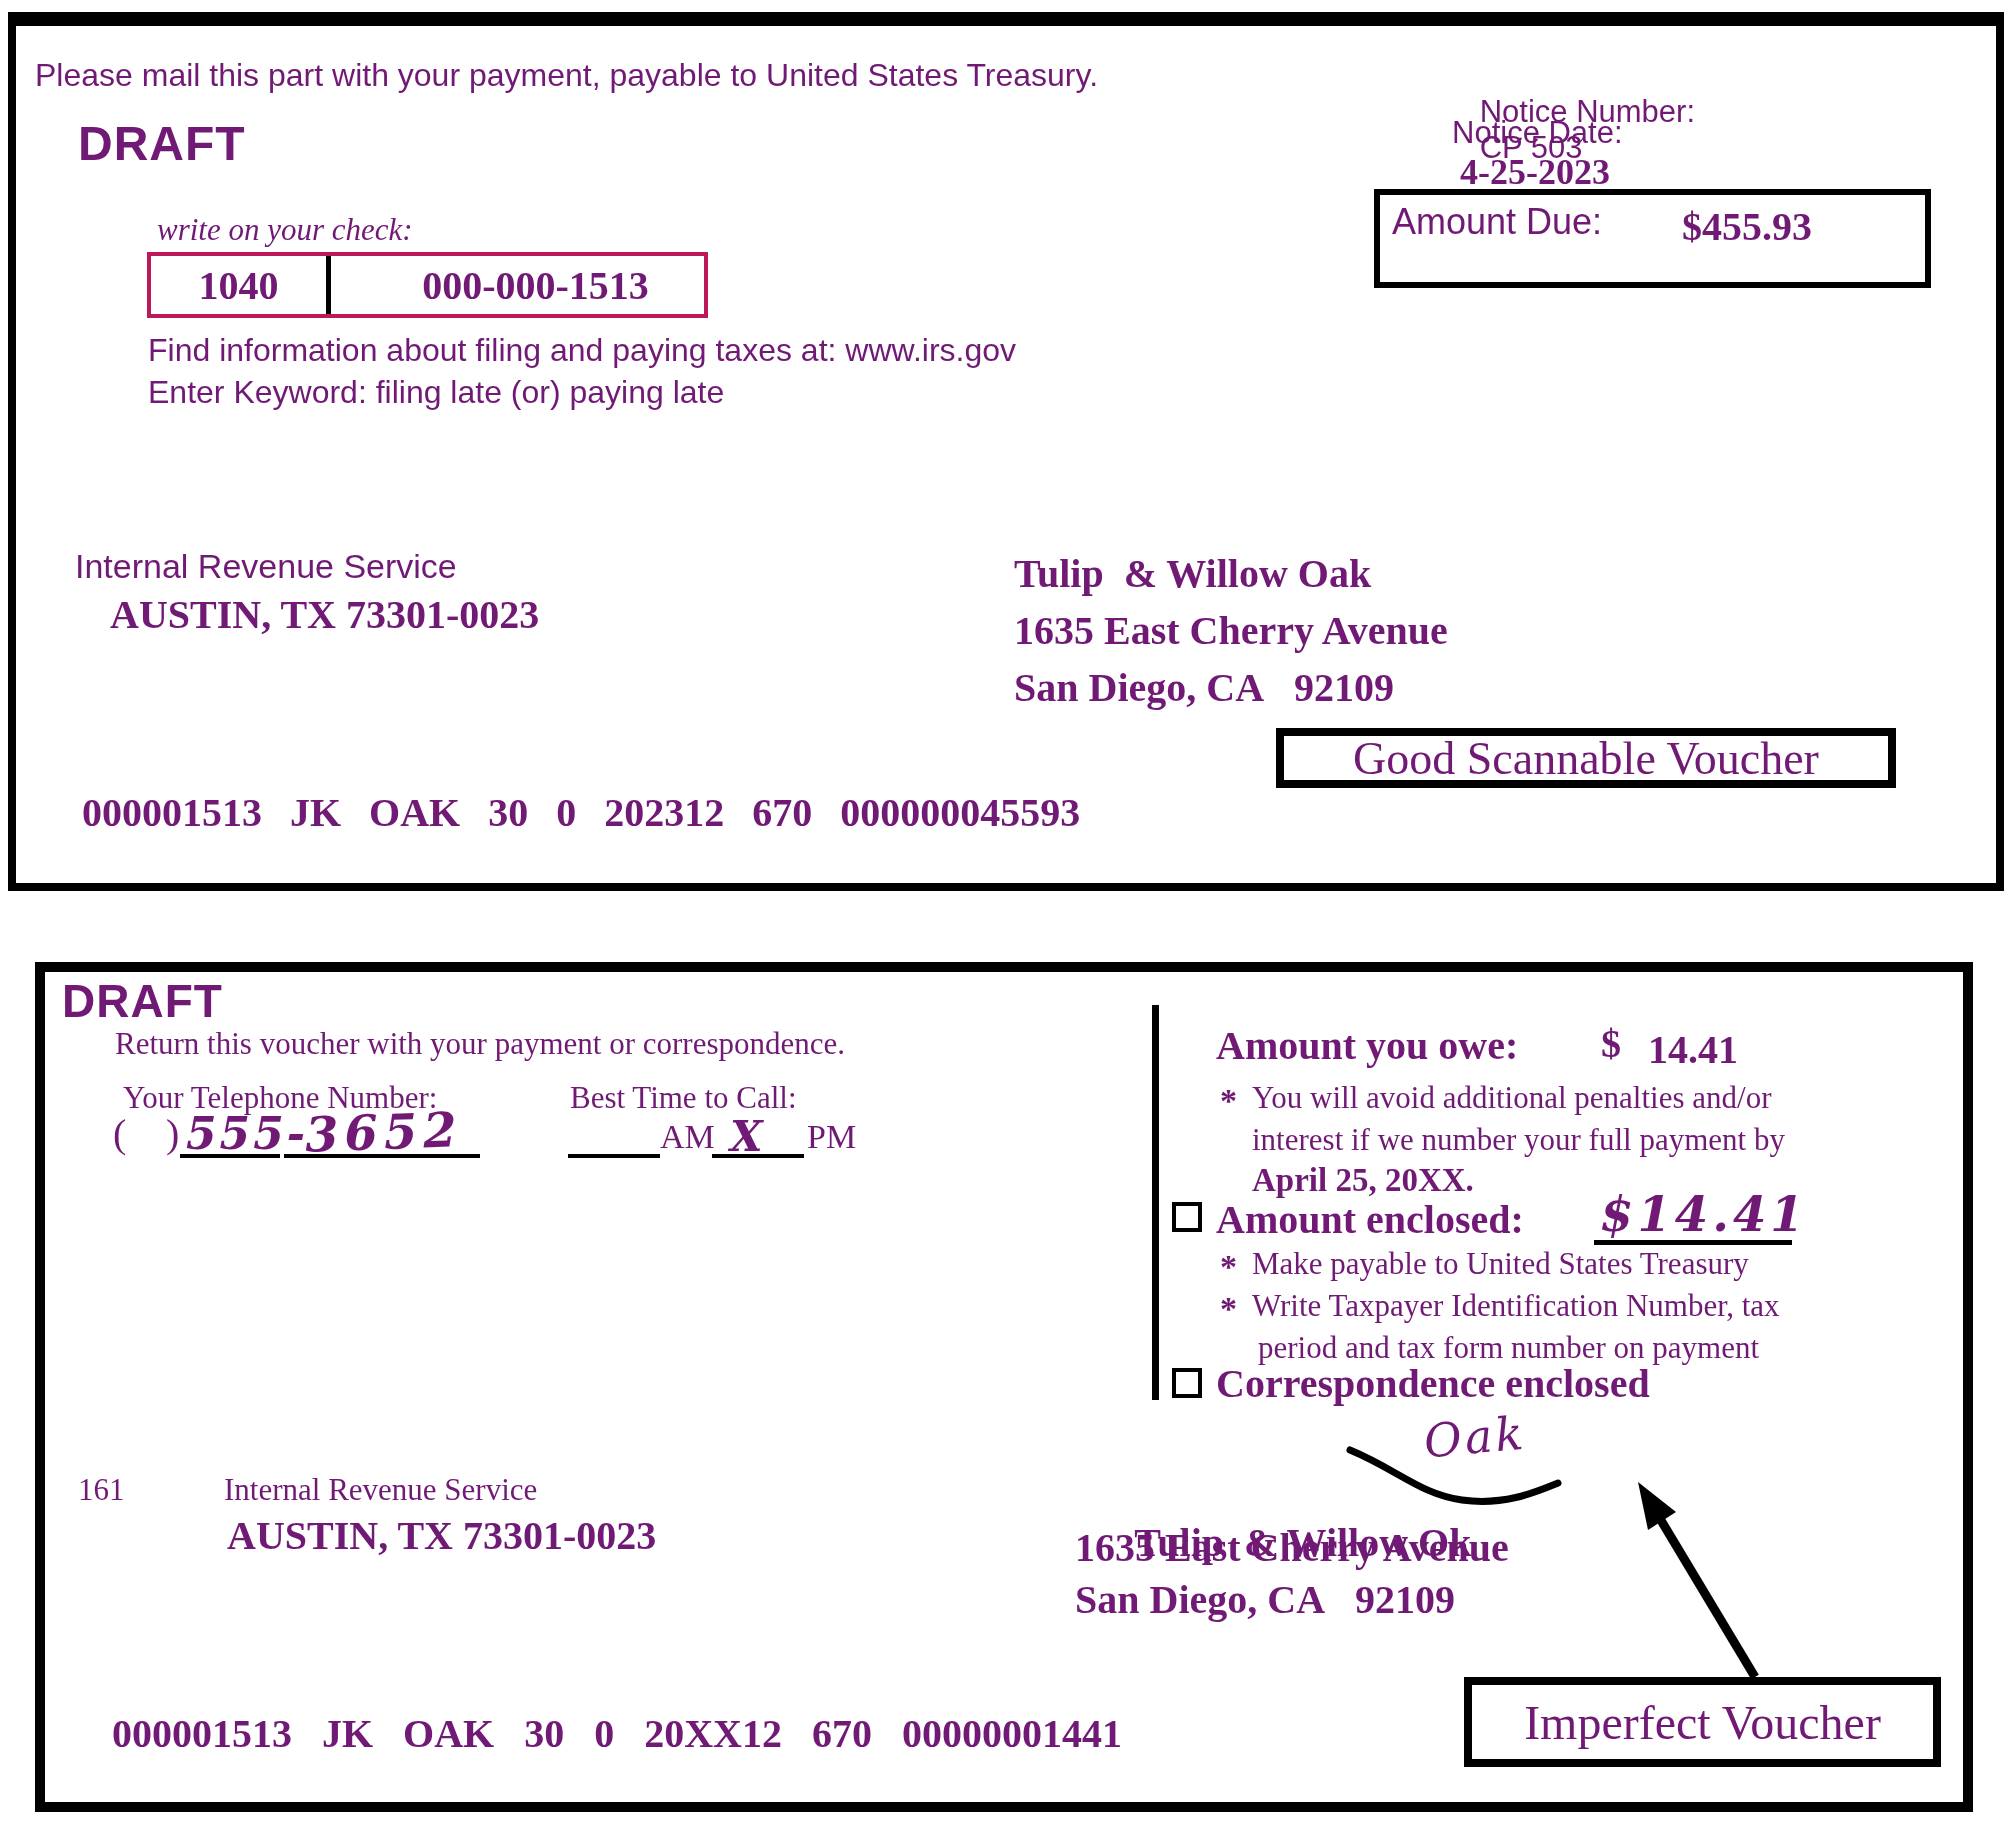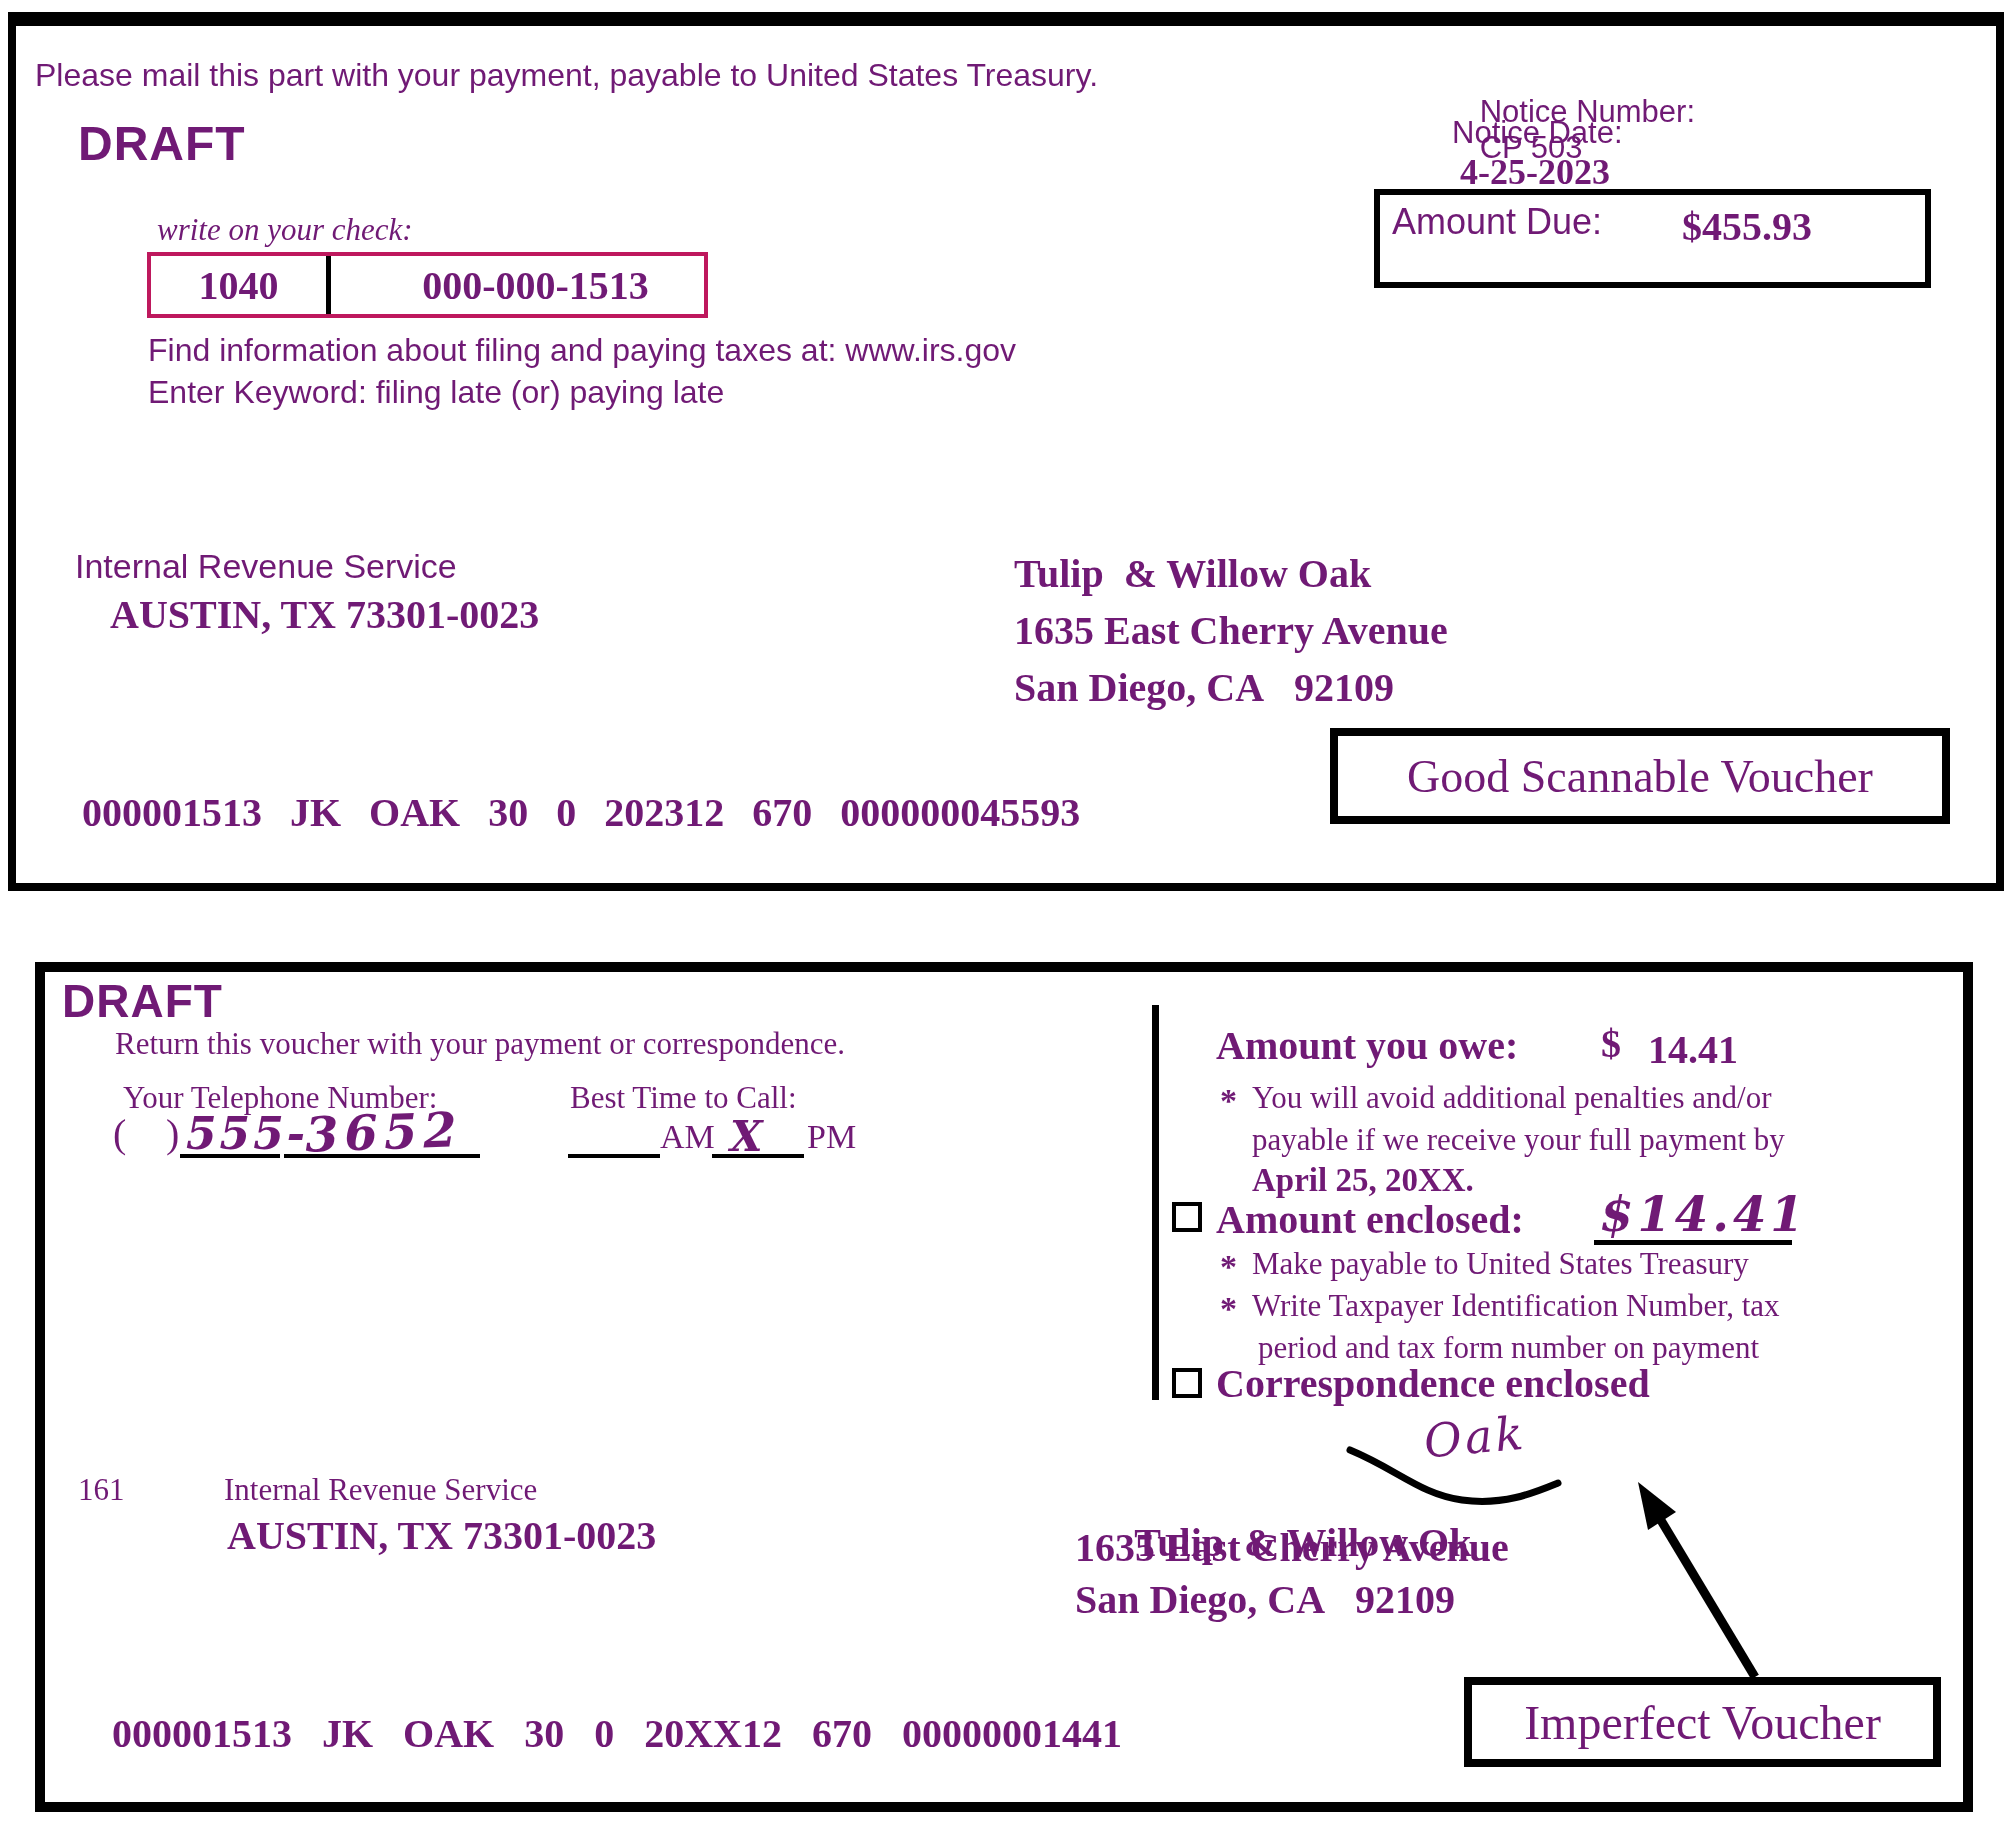--- a/index.html
+++ b/index.html
@@ -59,21 +59,21 @@
 
     <div class="abs sans" style="left:75px;top:547px;font-size:34px;">Internal Revenue Service</div>
     <div class="abs serif b" style="left:110px;top:591px;font-size:40px;">AUSTIN, TX 73301-0023</div>
 
     <div class="abs serif b" style="left:1014px;top:550px;font-size:40px;">Tulip&nbsp; &amp; Willow Oak</div>
     <div class="abs serif b" style="left:1014px;top:607px;font-size:40px;">1635 East Cherry Avenue</div>
     <div class="abs serif b" style="left:1014px;top:664px;font-size:40px;">San Diego, CA&nbsp;&nbsp; 92109</div>
 
     <div class="abs serif b" style="left:82px;top:789px;font-size:40px;word-spacing:18px;">000001513 JK OAK 30 0 202312 670 000000045593</div>
 
-    <div class="caption-box" style="left:1330px;top:728px;width:620px;height:96px;">
+    <div class="caption-box" style="left:1276px;top:728px;width:620px;height:60px;">
       <span class="serif" style="font-size:46px;">Good Scannable Voucher</span>
     </div>
   </div>
 
   <div>
     <div class="box" style="left:35px;top:962px;width:1938px;height:850px;border-width:10px;"></div>
 
     <div class="abs sans b" style="left:62px;top:974px;font-size:46px;letter-spacing:1px;">DRAFT</div>
 
     <div class="abs serif" style="left:115px;top:1026px;font-size:31px;">Return this voucher with your payment or correspondence.</div>
@@ -95,21 +95,21 @@
     <div class="abs serif" style="left:807px;top:1118px;font-size:34px;">PM</div>
 
     <div class="vline" style="left:1152px;top:1005px;width:7px;height:395px;"></div>
 
     <div class="abs serif b" style="left:1216px;top:1022px;font-size:40px;">Amount you owe:</div>
     <div class="abs serif b" style="left:1601px;top:1020px;font-size:40px;">$</div>
     <div class="abs serif b" style="left:1648px;top:1026px;font-size:40px;">14.41</div>
 
     <div class="abs serif b" style="left:1220px;top:1082px;font-size:34px;">*</div>
     <div class="abs serif" style="left:1252px;top:1080px;font-size:31px;">You will avoid additional penalties and/or</div>
-    <div class="abs serif" style="left:1252px;top:1122px;font-size:31px;">payable if we receive your full payment by</div>
+    <div class="abs serif" style="left:1252px;top:1122px;font-size:31px;">interest if we number your full payment by</div>
     <div class="abs serif b" style="left:1252px;top:1162px;font-size:33px;">April 25, 20XX.</div>
 
     <div class="checkbox" style="left:1172px;top:1202px;"></div>
     <div class="abs serif b" style="left:1216px;top:1196px;font-size:40px;">Amount enclosed:</div>
     <div class="abs hand b" style="left:1600px;top:1186px;font-size:48px;letter-spacing:4px;">$14.41</div>
     <div class="ul" style="left:1594px;top:1240px;width:198px;height:5px;"></div>
 
     <div class="abs serif b" style="left:1220px;top:1248px;font-size:34px;">*</div>
     <div class="abs serif" style="left:1252px;top:1246px;font-size:31px;">Make payable to United States Treasury</div>
 

